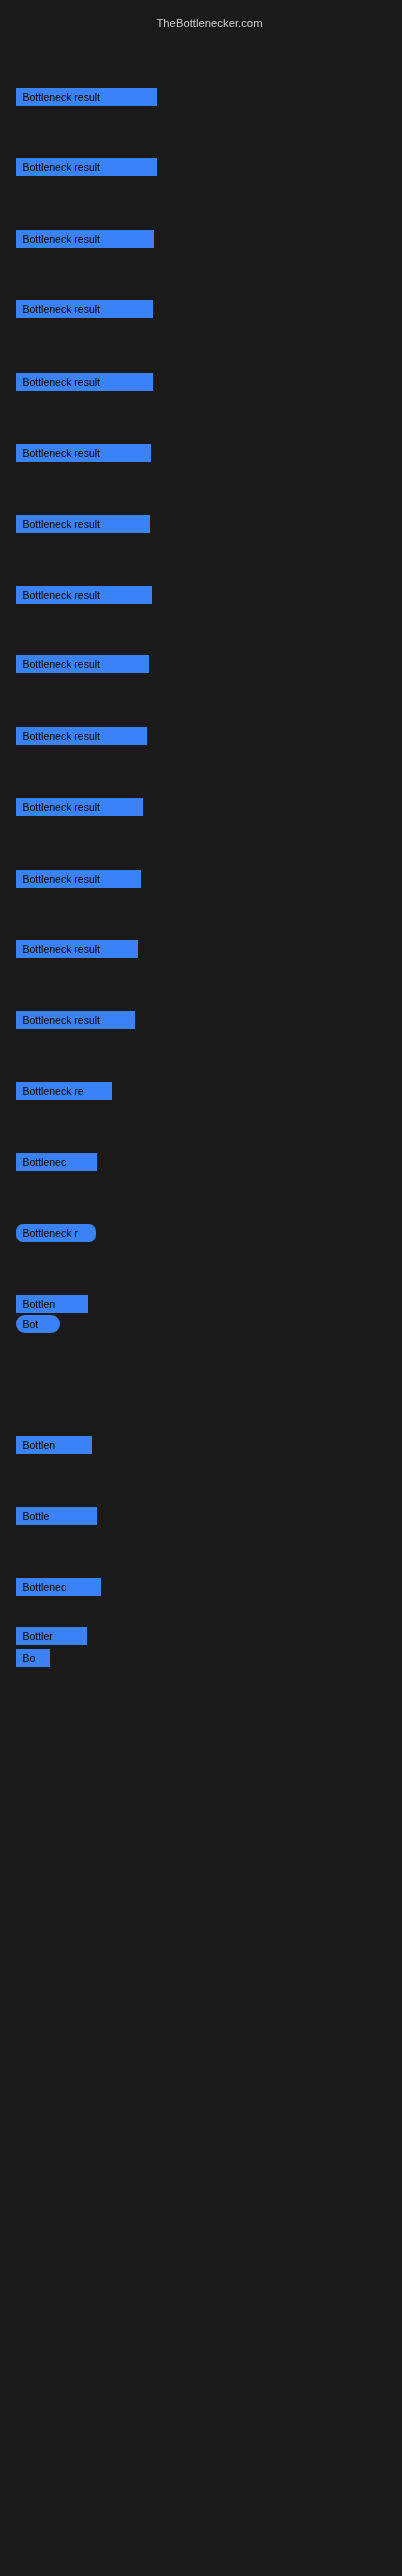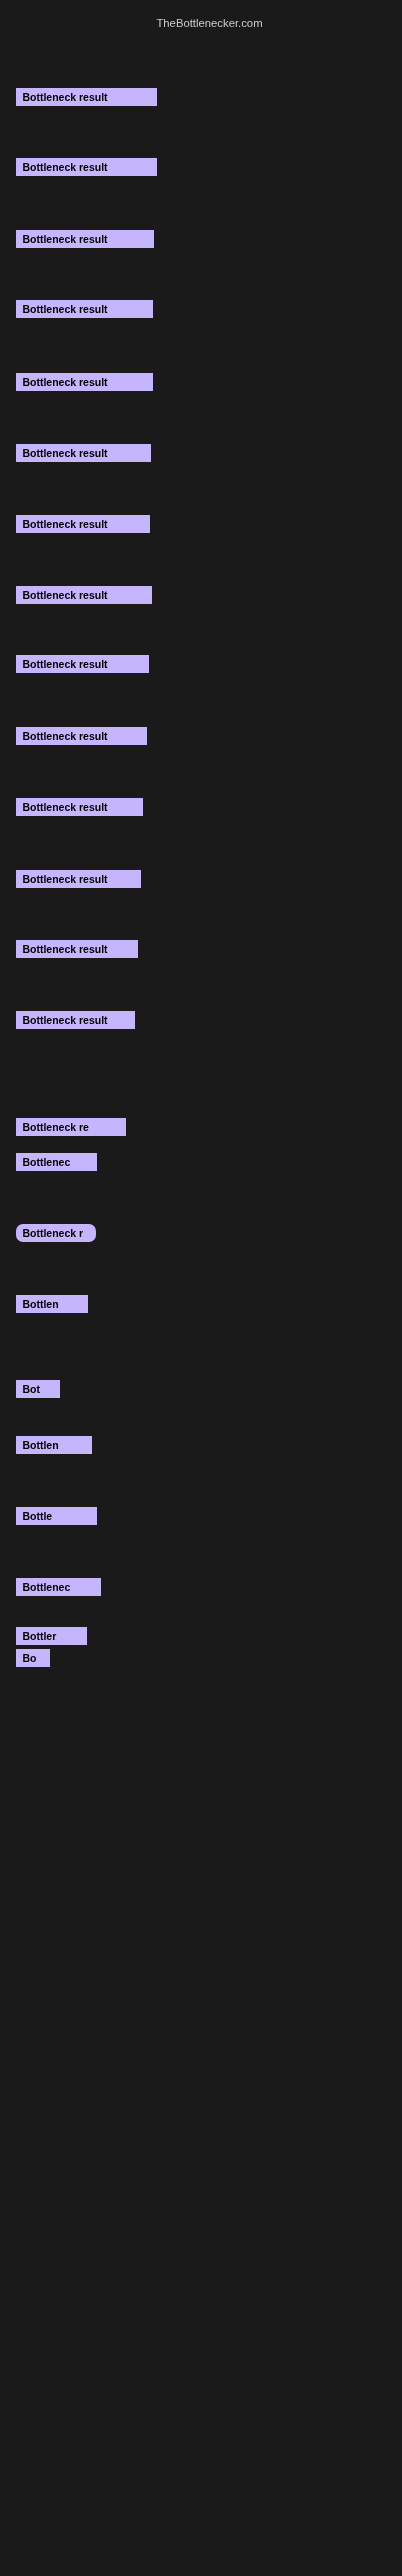--- a/index.html
+++ b/index.html
@@ -20,24 +20,24 @@
       text-align: center;
       color: #cccccc;
       font-size: 11.3px;
       padding: 4.8px 0;
       background-color: #1a1a1a;
     }
 
     .bottleneck-item {
       position: absolute;
       left: 0;
-      background-color: #c4b5fd;
+      background-color: #3b82f6;
       color: #000;
       font-size: 10.5px;
-      font-weight: bold;
+      font-weight: normal;
       padding: 3.2px 6.4px;
       white-space: nowrap;
       overflow: hidden;
     }
   </style>
 </head>
 <body>
 
 <div class="site-title">
   <span>TheBottlenecker.com</span>
@@ -51,24 +51,24 @@
     <div class="bottleneck-item" style="top: 331px; width: 137px;">Bottleneck result</div>
     <div class="bottleneck-item" style="top: 402px; width: 135px;">Bottleneck result</div>
     <div class="bottleneck-item" style="top: 473px; width: 134px;">Bottleneck result</div>
     <div class="bottleneck-item" style="top: 544px; width: 136px;">Bottleneck result</div>
     <div class="bottleneck-item" style="top: 613px; width: 133px;">Bottleneck result</div>
     <div class="bottleneck-item" style="top: 685px; width: 131px;">Bottleneck result</div>
     <div class="bottleneck-item" style="top: 756px; width: 127px;">Bottleneck result</div>
     <div class="bottleneck-item" style="top: 828px; width: 125px;">Bottleneck result</div>
     <div class="bottleneck-item" style="top: 898px; width: 122px;">Bottleneck result</div>
     <div class="bottleneck-item" style="top: 969px; width: 119px;">Bottleneck result</div>
-    <div class="bottleneck-item" style="top: 1076px; width: 110px;">Bottleneck re</div>
+    <div class="bottleneck-item" style="top: 1040px; width: 96px;">Bottleneck re</div>
     <div class="bottleneck-item" style="top: 1111px; width: 81px;">Bottlenec</div>
     <div class="bottleneck-item" style="top: 1182px; width: 80px; border-radius: 7px;">Bottleneck r</div>
     <div class="bottleneck-item" style="top: 1253px; width: 72px;">Bottlen</div>
-    <div class="bottleneck-item" style="top: 1338px; width: 44px;">Bot</div>
+    <div class="bottleneck-item" style="top: 1273px; width: 44px; border-radius: 9px;">Bot</div>
     <div class="bottleneck-item" style="top: 1394px; width: 76px;">Bottlen</div>
     <div class="bottleneck-item" style="top: 1465px; width: 81px;">Bottle</div>
     <div class="bottleneck-item" style="top: 1536px; width: 85px;">Bottlenec</div>
     <div class="bottleneck-item" style="top: 1607px; width: 34px;">Bo</div>
     <div class="bottleneck-item" style="top: 1585px; width: 71px;">Bottler</div>
   </div>
 
 
 </body></html>

